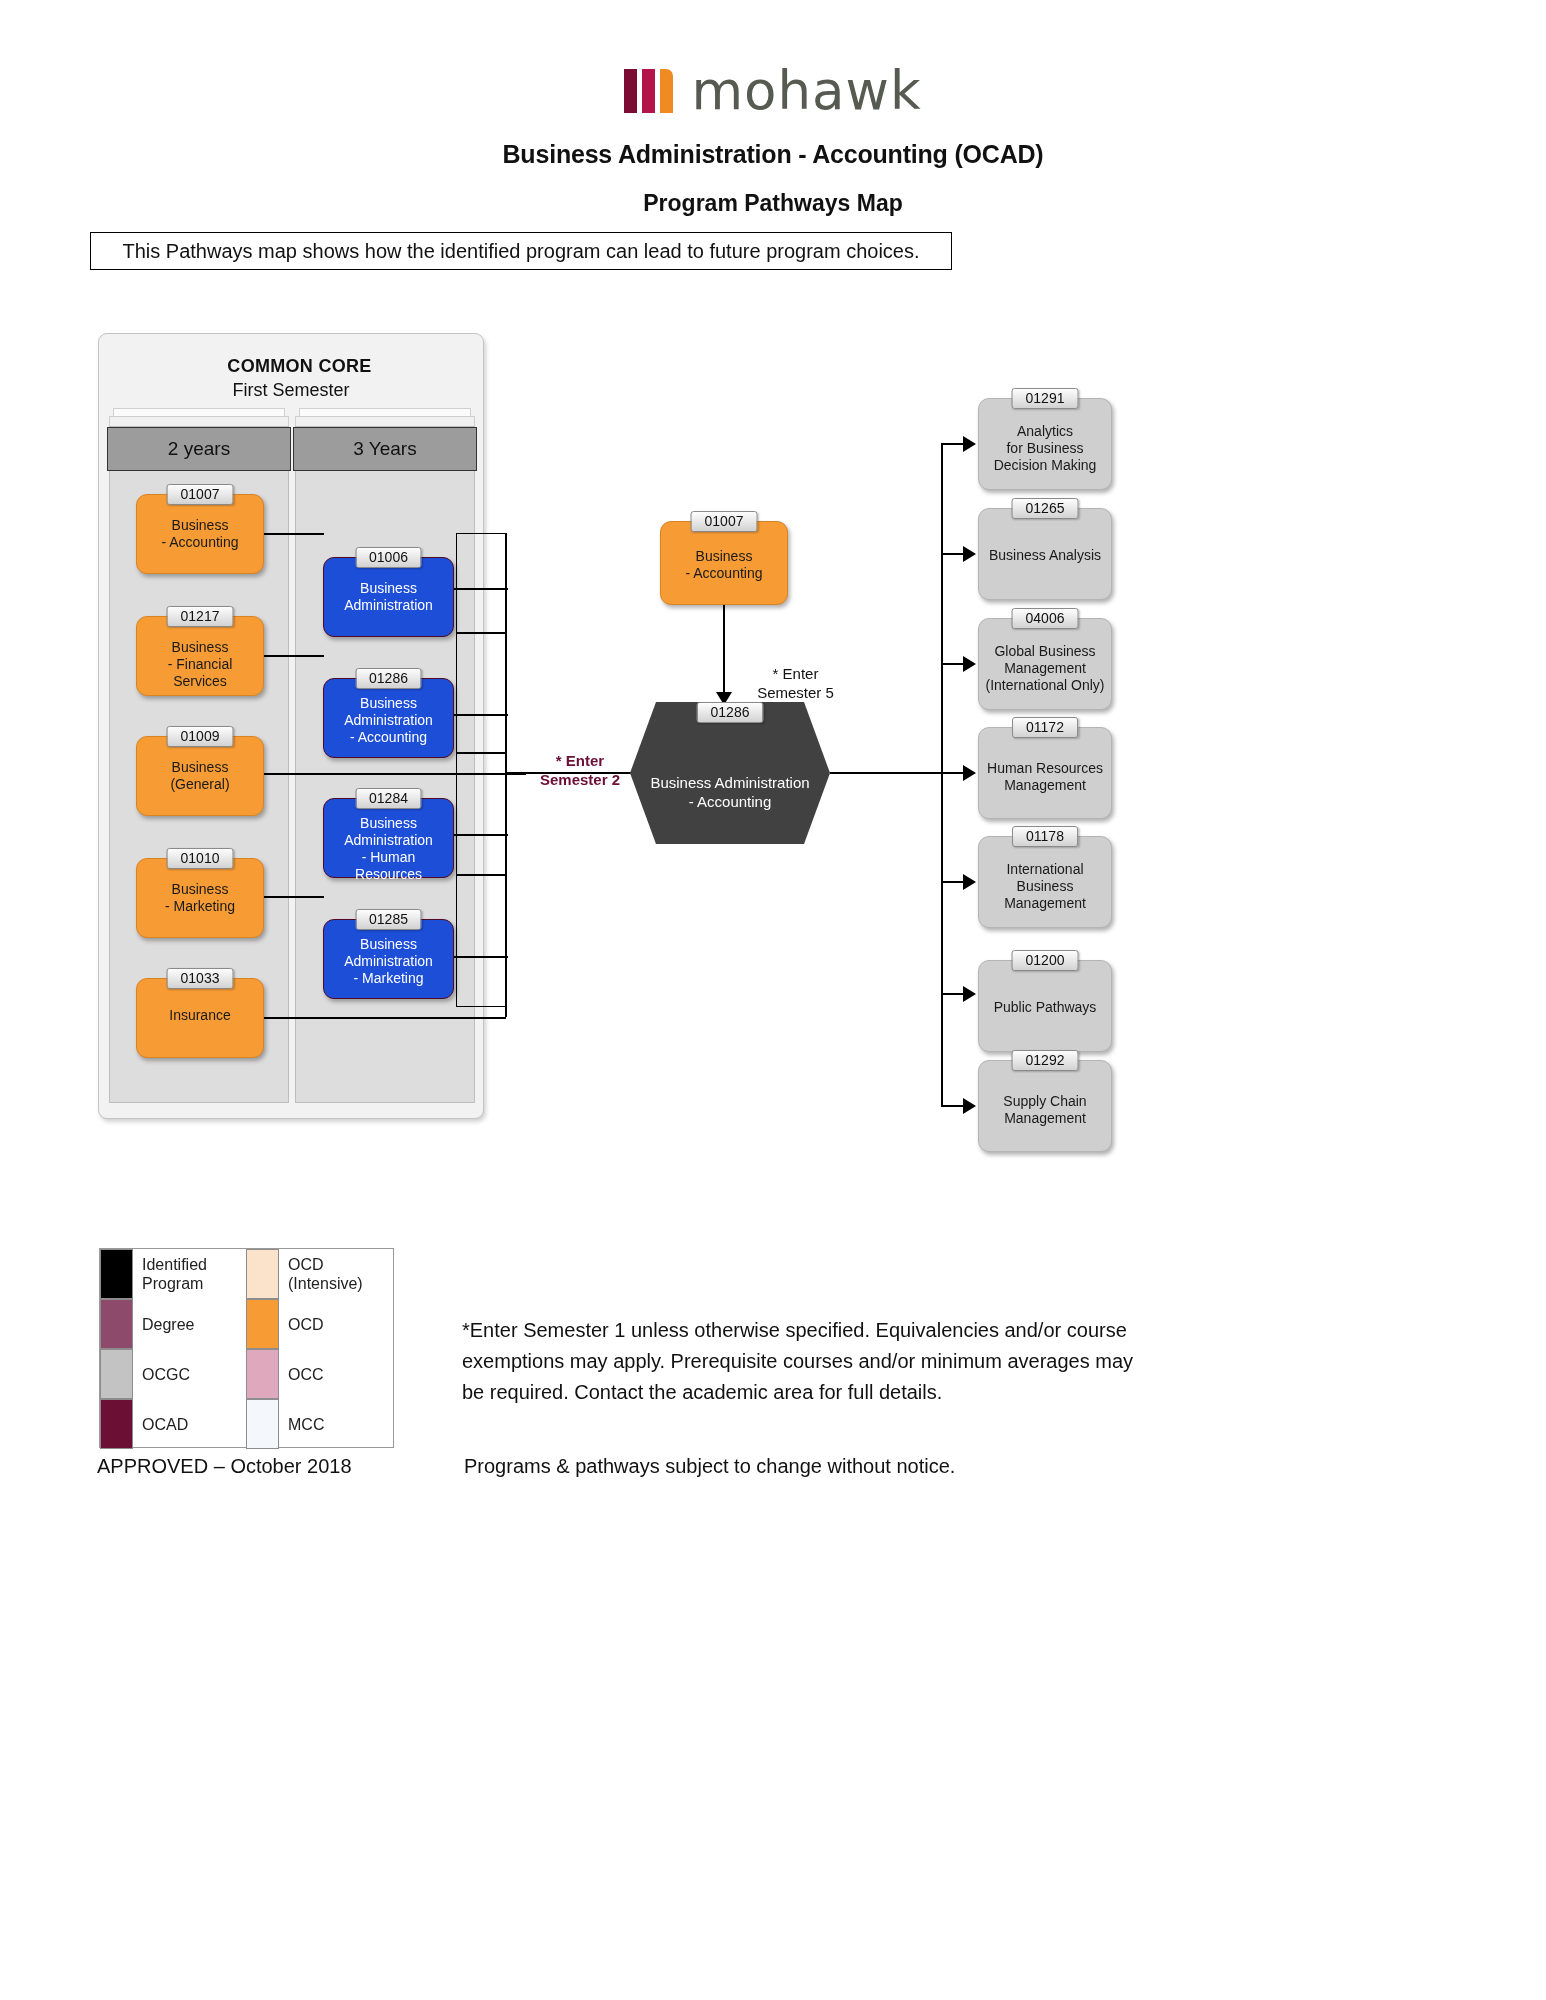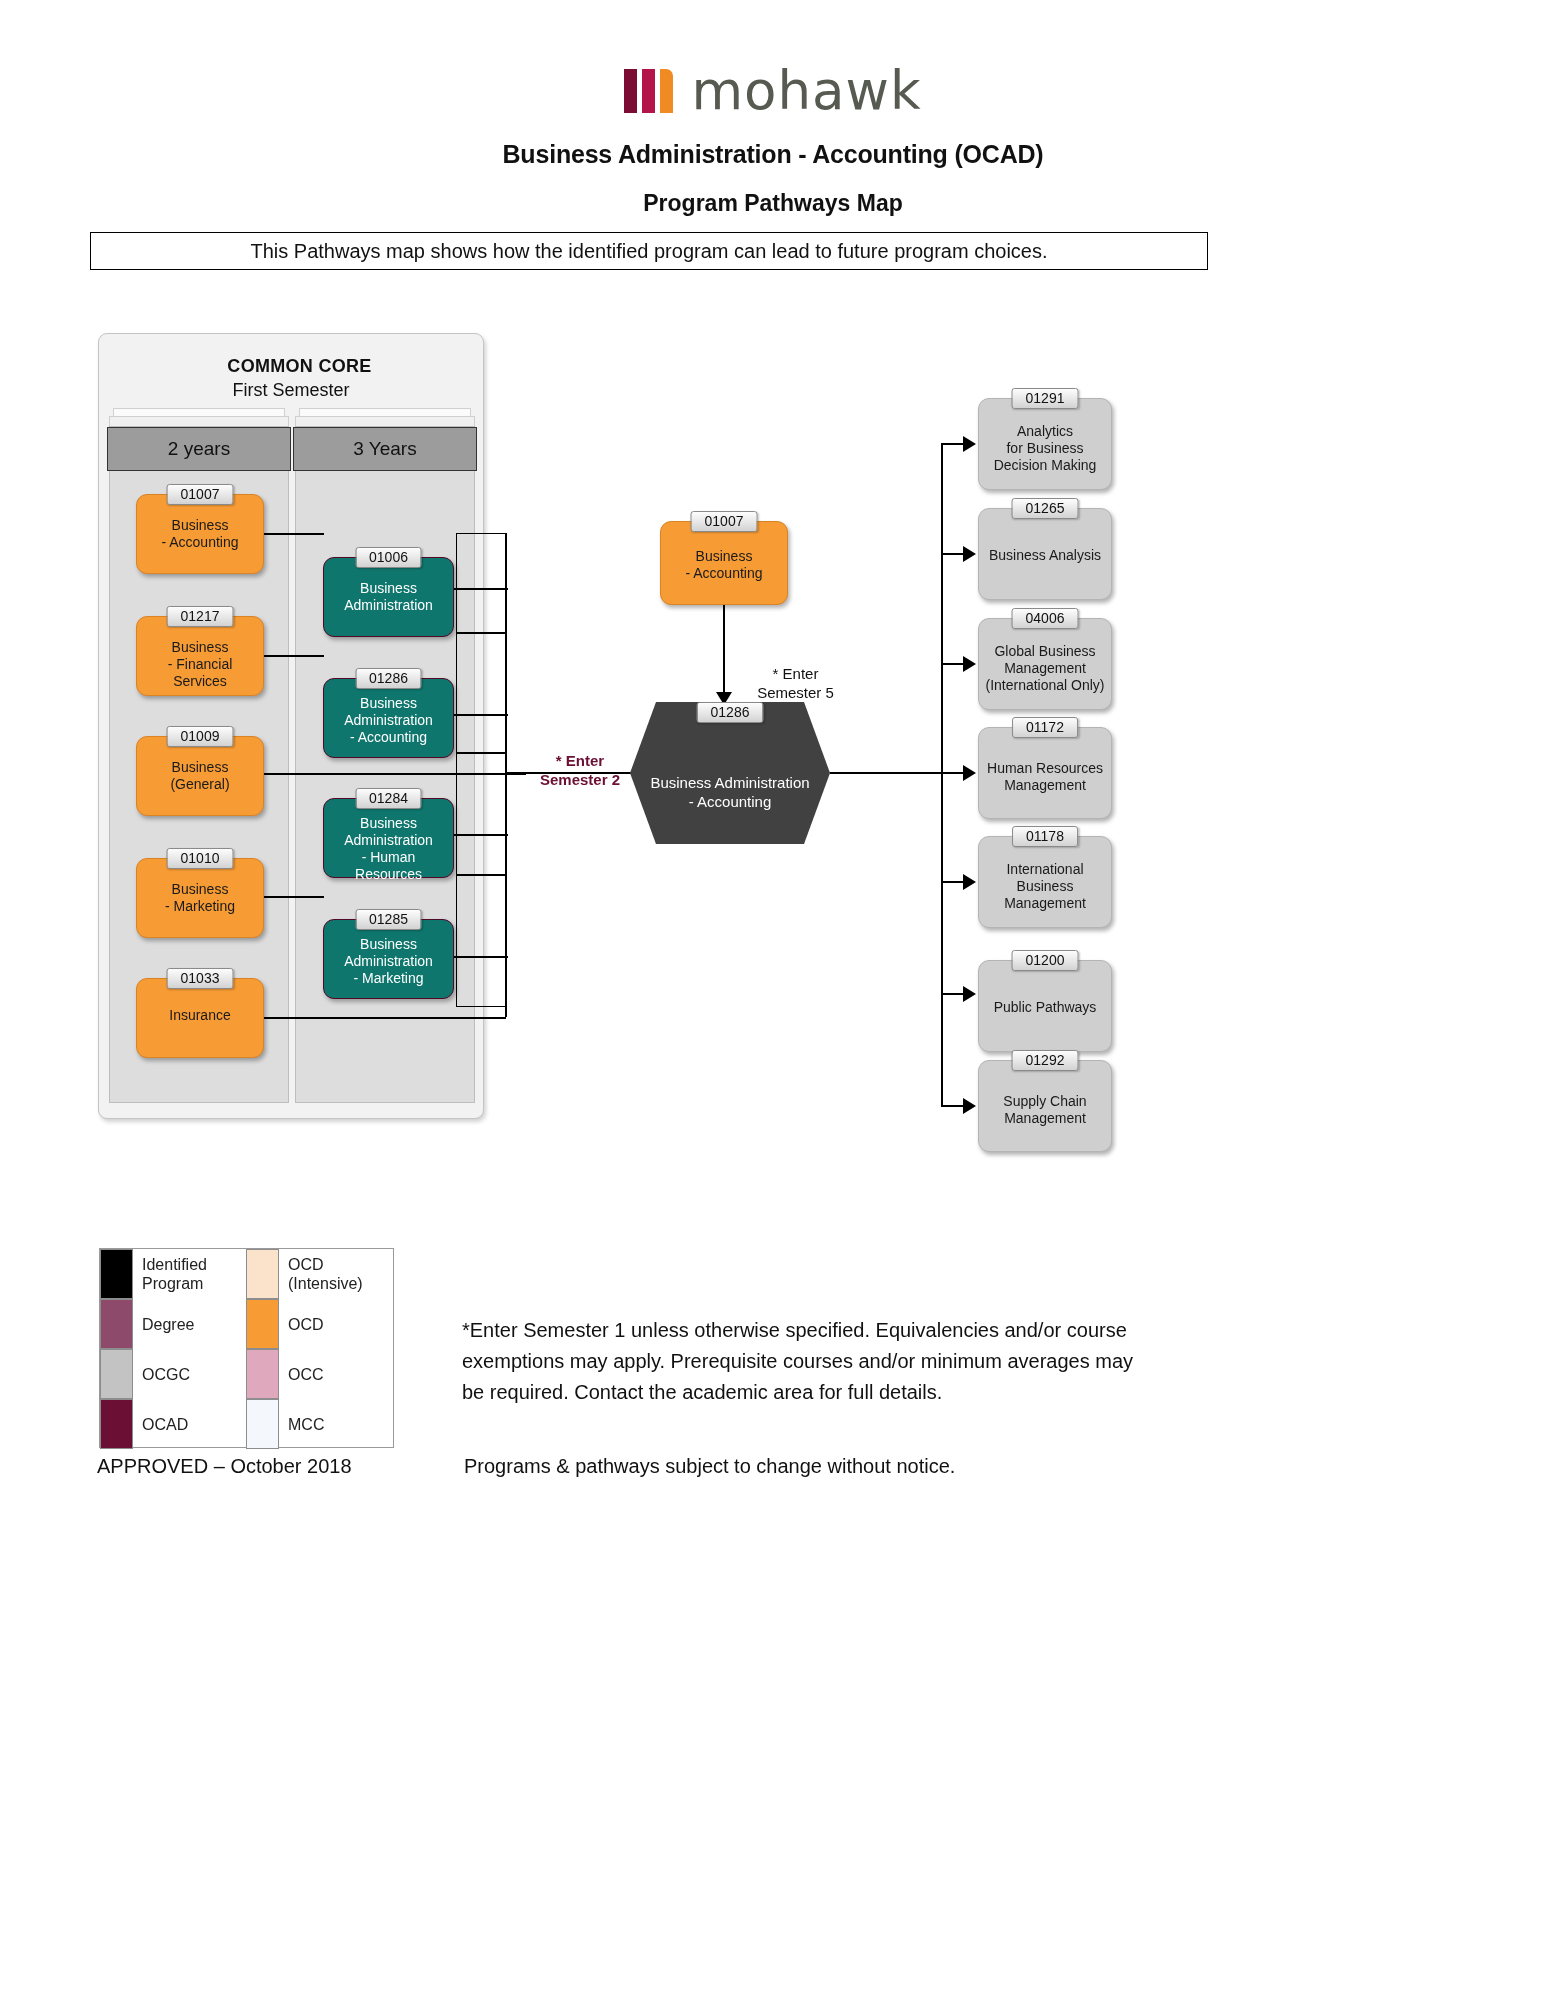--- a/index.html
+++ b/index.html
@@ -20,21 +20,21 @@
   .bar { width:13px; height:44px; }
   .bar.b1 { background:#7b0c33; }
   .bar.b2 { background:#b3154a; }
   .bar.b3 { background:#f08a22; border-top-right-radius:7px; }
   .logo-word { font-family:"DejaVu Sans", sans-serif; font-size:53px; line-height:44px; letter-spacing:1px; color:#565a50; font-weight:400; }
 
   .title1 { position:absolute; left:0; right:0; top:140px; text-align:center; font-size:25px; font-weight:bold; letter-spacing:-0.2px; }
   .title2 { position:absolute; left:0; right:0; top:190px; text-align:center; font-size:23px; font-weight:bold; }
 
   .banner {
-    position:absolute; left:90px; top:232px; width:1118px; height:38px;
+    position:absolute; left:90px; top:232px; width:862px; height:38px;
     border:1px solid #000; display:flex; align-items:center; justify-content:center;
     font-size:20px; background:#fff;
   }
 
   
   .core-panel {
     position:absolute; left:98px; top:333px; width:386px; height:786px;
     background:#f2f2f2; border:1px solid #c4c4c4; border-radius:9px;
     box-shadow:2px 3px 4px rgba(0,0,0,0.18);
   }
@@ -64,21 +64,21 @@
   .code {
     position:absolute; top:-11px; left:50%; transform:translateX(-50%);
     background:linear-gradient(to bottom,#fdfdfd 0%,#e6e6e6 55%,#d2d2d2 100%);
     border:1px solid #8a8a8a; border-radius:3px;
     font-size:14px; padding:1px 13px 2px 13px; white-space:nowrap;
     box-shadow:1px 1px 2px rgba(0,0,0,0.22);
     color:#111;
   }
   .node.orange { background:#f79b35; border:1px solid #d88324; }
   .node.orange .label { color:#1a1a1a; }
-  .node.maroon { background:#0f766e; border:1px solid #500a27; }
+  .node.maroon { background:#1d4ed8; border:1px solid #500a27; }
   .node.maroon .label { color:#ffffff; }
   .node.grey   { background:#cfcfcf; border:1px solid #b4b4b4; }
   .node.grey .label { color:#1a1a1a; }
   .n-text { width:100%; font-size:14px; line-height:17px; text-align:center; }
 
   
   .hexwrap { position:absolute; }
   .hex {
     position:absolute; inset:0;
     background:#414141;

